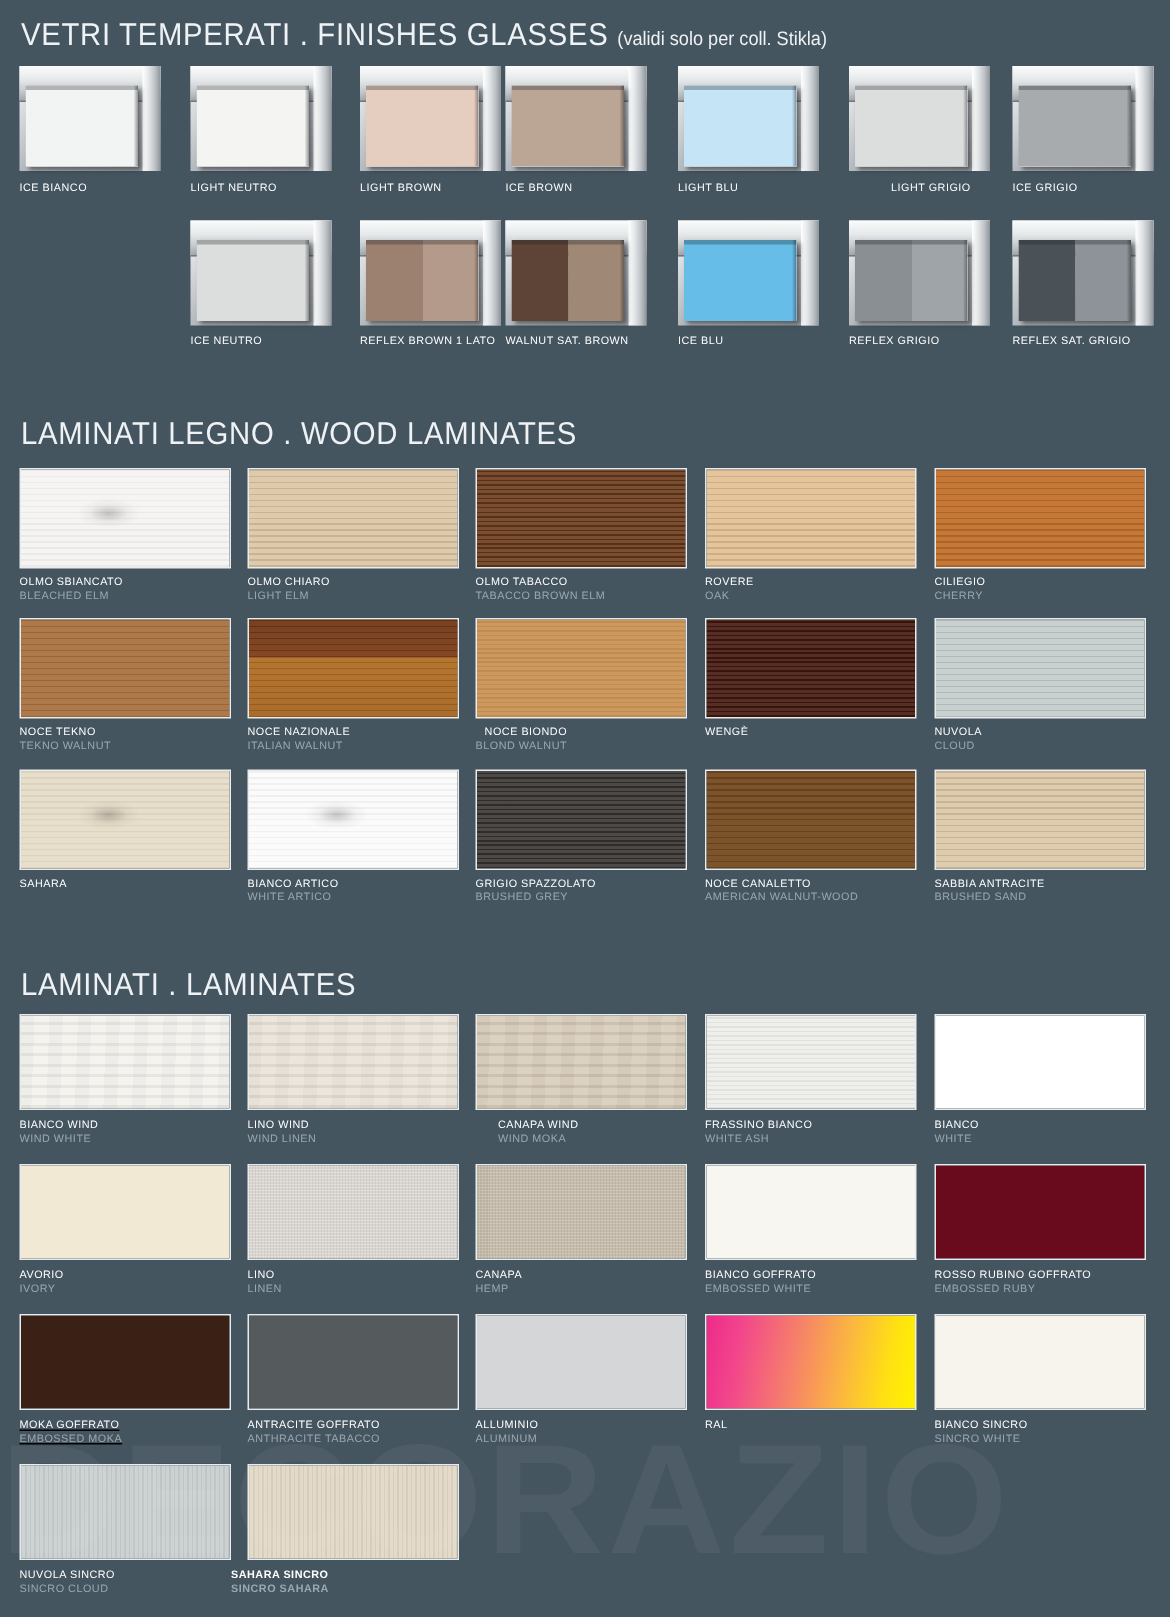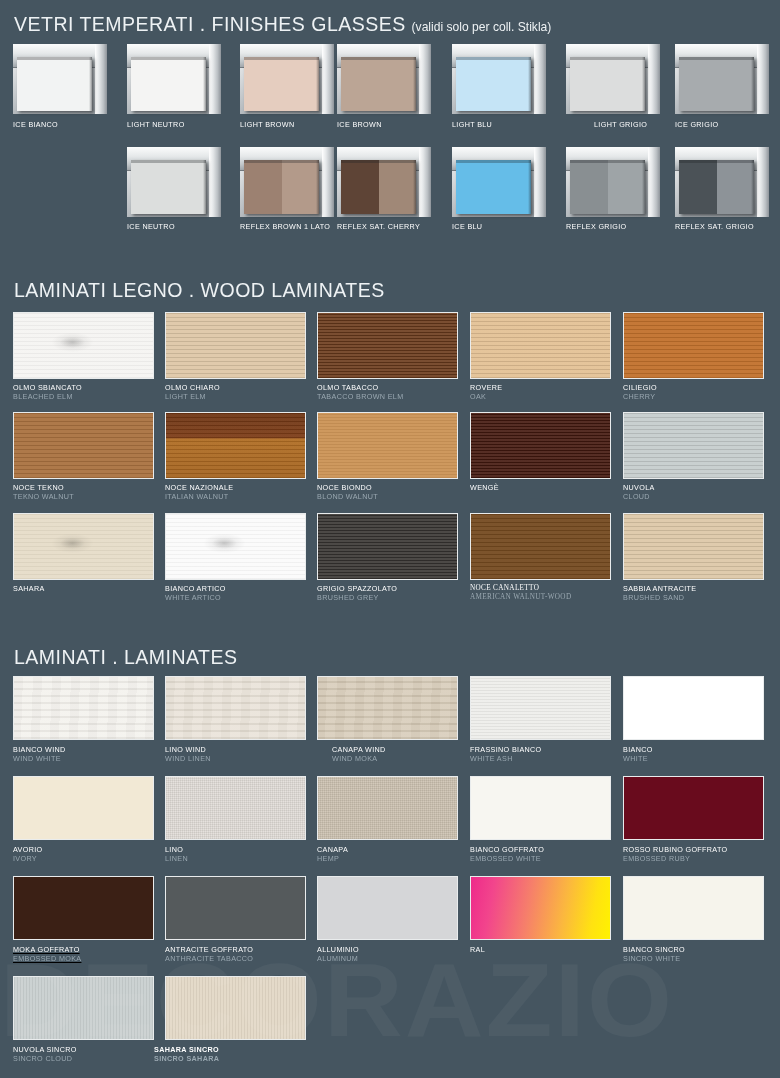--- a/index.html
+++ b/index.html
@@ -322,21 +322,21 @@
             <div class="rail-r"></div>
           <div class="pane">
               <div class="split2">
             <div class="s l" style="width:50%;left:0;background:#5e4436;"></div>
             <div class="s r" style="width:50%;right:0;background:#a08877;"></div>
               </div>
             </div>
         </div>
       </div>
       <div class="lbl glass-lbl" style="left:337px;top:222px;">
-        <span class="it">REFLEX SAT. CHERRY</span>
+        <span class="it">WALNUT SAT. BROWN</span>
         </div>
 
       <div class="glass-cell" style="left:452px;top:147px;width:94px;height:70px;">
         <div class="glass">
             <div class="frame"></div>
             <div class="rail"></div>
             <div class="rail-r"></div>
           <div class="pane">
               <div class="split2">
                 <div class="s" style="left:0;right:0;background:#65bde8;"></div>
@@ -464,21 +464,21 @@
       <span class="it">NOCE NAZIONALE</span>
       <span class="en">ITALIAN WALNUT</span>
       </div>
 
     <div class="mat-cell" style="left:317px;top:412px;width:141px;height:67px;">
       <div class="mat-sw">
           <div class="base" style="background:#cc9457;"></div>
           <div class="grain g-fine"></div>
         </div>
       </div>
-    <div class="lbl mat-lbl" style="left:317px;top:483px;">
+    <div class="lbl mat-lbl" style="left:317px;top:483px;text-align:right;">
       <span class="it">NOCE BIONDO</span>
       <span class="en">BLOND WALNUT</span>
       </div>
 
     <div class="mat-cell" style="left:470px;top:412px;width:141px;height:67px;">
       <div class="mat-sw">
           <div class="base" style="background:#45190f;"></div>
           <div class="grain g-strong"></div>
         </div>
       </div>
@@ -530,21 +530,21 @@
       <span class="it">GRIGIO SPAZZOLATO</span>
       <span class="en">BRUSHED GREY</span>
       </div>
 
     <div class="mat-cell" style="left:470px;top:513px;width:141px;height:67px;">
       <div class="mat-sw">
           <div class="base" style="background:#74491f;"></div>
           <div class="grain g-med"></div>
         </div>
       </div>
-    <div class="lbl mat-lbl" style="left:470px;top:584px;font-family:Liberation Serif, serif;">
+    <div class="lbl mat-lbl" style="left:470px;top:584px;">
       <span class="it">NOCE CANALETTO</span>
       <span class="en">AMERICAN WALNUT-WOOD</span>
       </div>
 
     <div class="mat-cell" style="left:623px;top:513px;width:141px;height:67px;">
       <div class="mat-sw">
           <div class="base" style="background:#ddc8a8;"></div>
           <div class="grain g-med"></div>
         </div>
       </div>

